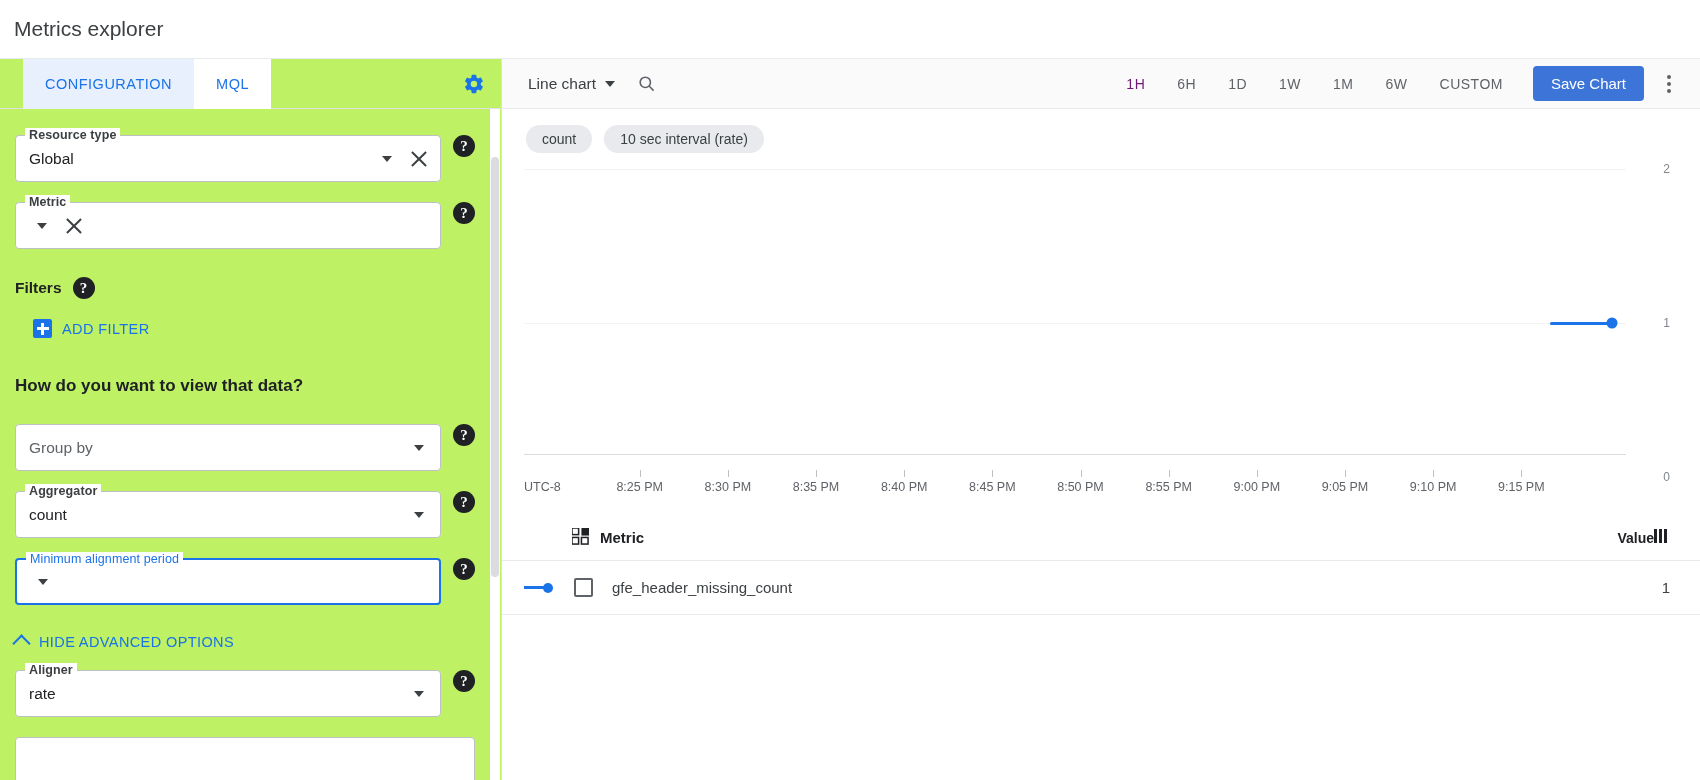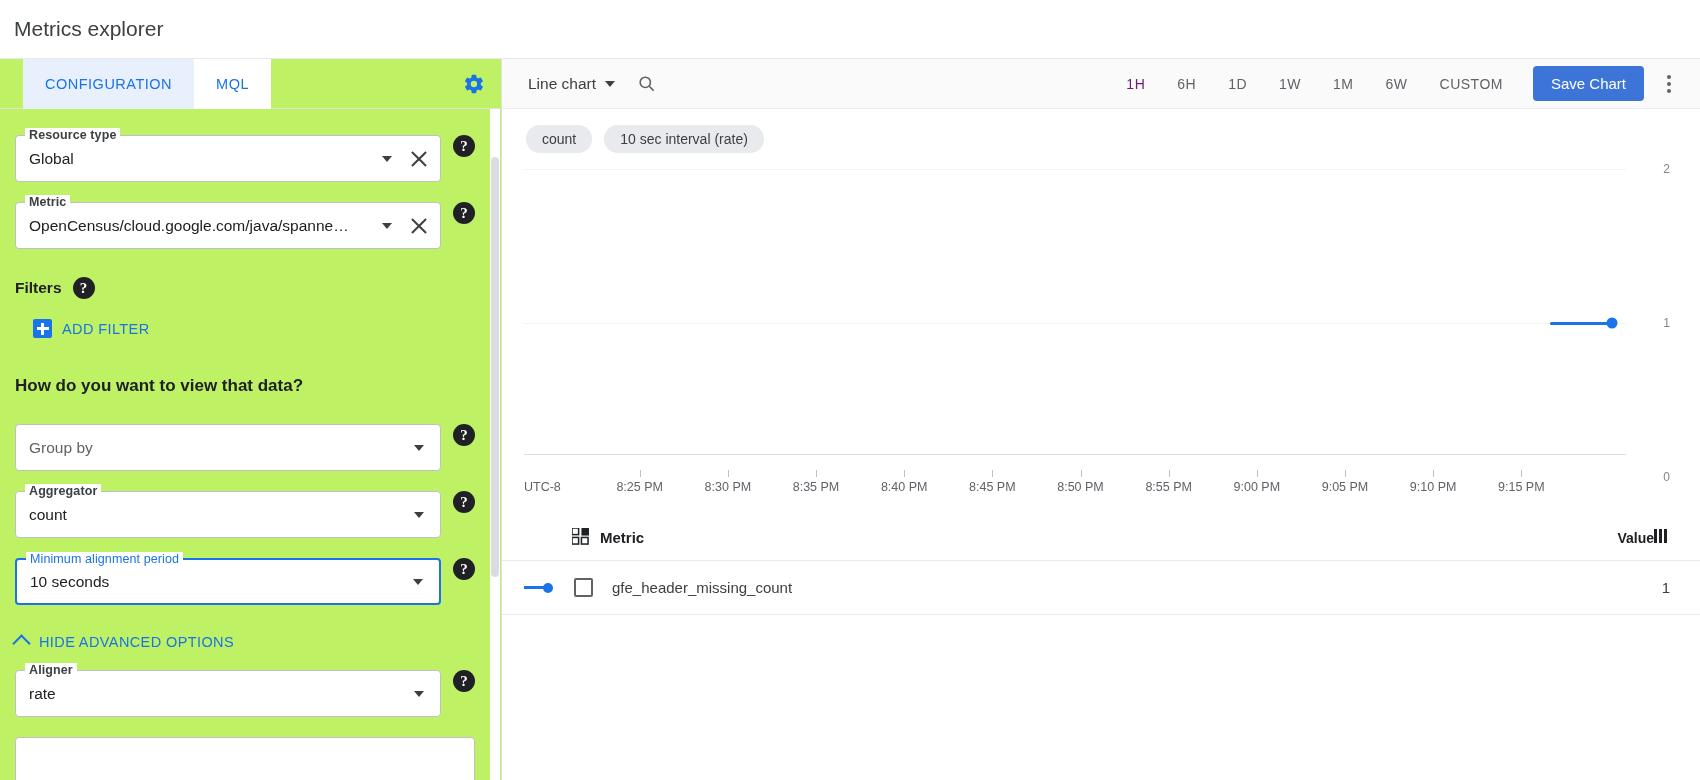--- a/index.html
+++ b/index.html
@@ -342,21 +342,20 @@
             <span class="xbtn"></span>
           </div>
           <span class="help">?</span>
         </div>
 
         <div class="gap-18"></div>
 
         <div class="field-row">
           <div class="field">
             <span class="legend">Metric</span>
-            <span class="val">OpenCensus/cloud.google.com/java/spanne…</span>
             <span class="caret"></span>
             <span class="xbtn"></span>
           </div>
           <span class="help">?</span>
         </div>
 
         <div class="gap-26"></div>
 
         <div class="filters-row">
           <span class="filters-label">Filters</span>
@@ -391,21 +390,20 @@
             <span class="caret"></span>
           </div>
           <span class="help">?</span>
         </div>
 
         <div class="gap-18"></div>
 
         <div class="field-row">
           <div class="field focused">
             <span class="legend">Minimum alignment period</span>
-            <span class="val">10 seconds</span>
             <span class="caret"></span>
           </div>
           <span class="help">?</span>
         </div>
 
         <div class="hide-adv">
           <span class="chev-up"></span>
           <span class="hide-adv-label">HIDE ADVANCED OPTIONS</span>
         </div>
 

